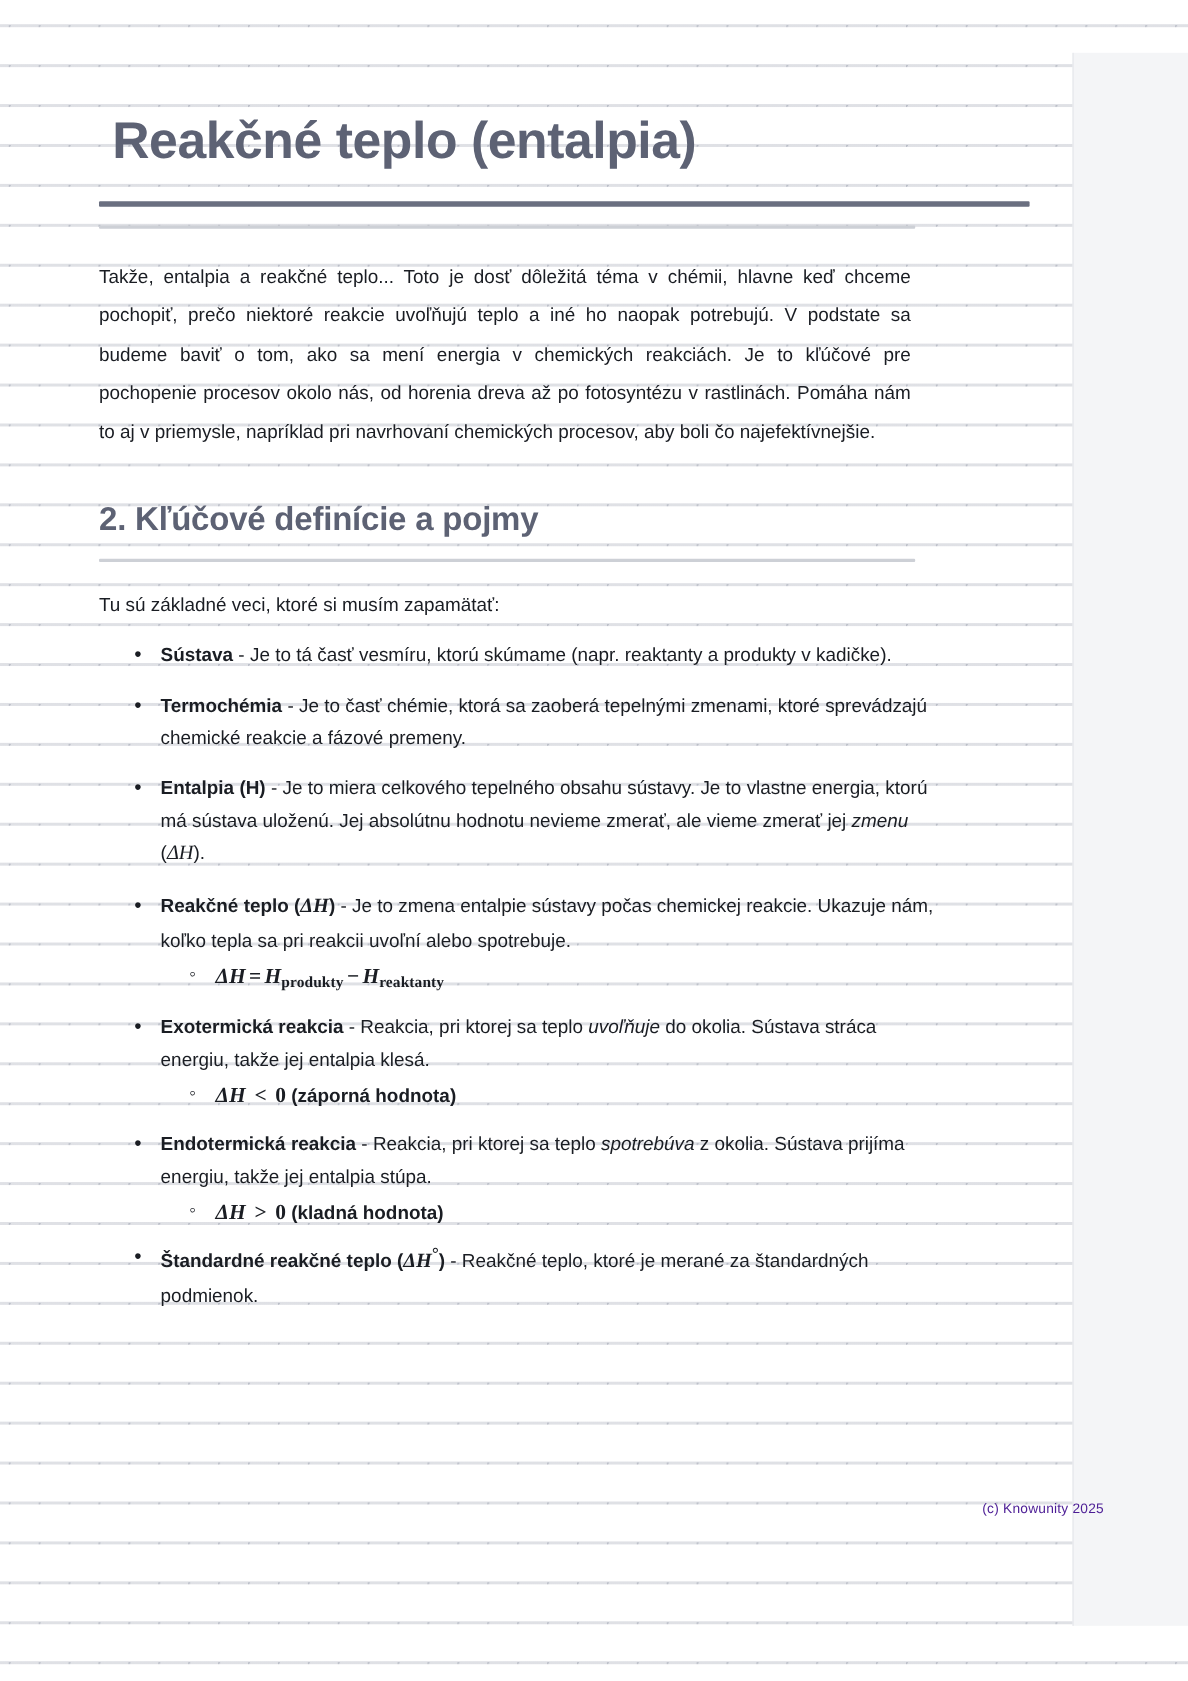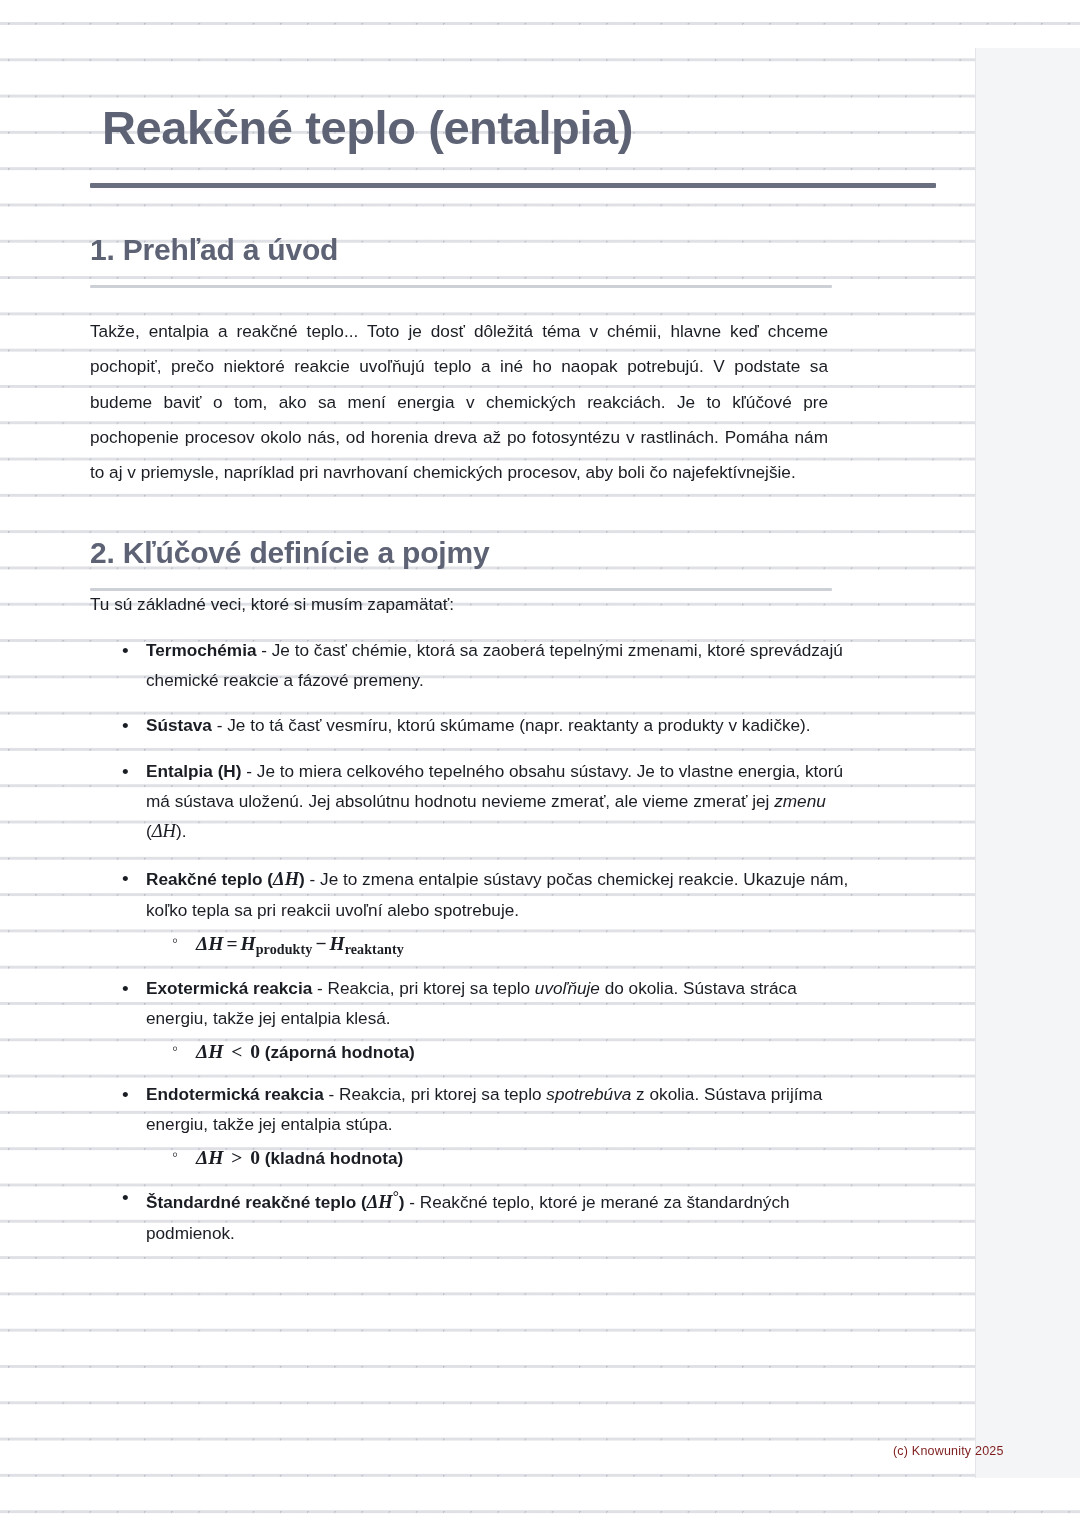--- a/index.html
+++ b/index.html
@@ -97,20 +97,21 @@
     padding-top: 26px;
     font-size: 17.2px;
     line-height: 2.06;
     color: #1a1d23;
     text-align: justify;
     width: 738px;
   }
 
   p.lead-text {
     margin: 0;
+    padding-top: 25px;
     font-size: 17.2px;
     line-height: 1.6;
     color: #1a1d23;
   }
 
   ul.defs {
     margin: 18px 0 0 0;
     padding: 0 0 0 32px;
     list-style: none;
   }
@@ -176,57 +177,56 @@
   }
   .math-inline {
     font-family: "Liberation Serif", "DejaVu Serif", serif;
     font-size: 18.5px;
   }
   .math-inline .v { font-style: italic; }
 
   .watermark {
     position: absolute;
     left: 893px;
-    top: 1444px;
+    top: 1364px;
     font-size: 12.5px;
-    color: #7f1d1d;
+    color: #4c1d95;
     letter-spacing: 0.2px;
     white-space: nowrap;
   }
 </style>
 </head>
 <body>
 
 <div id="page">
   <div id="dots"></div>
 </div>
 
 <div id="right-strip"></div>
 
 <div id="content">
 
   <h1 id="doc-title">Reakčné teplo (entalpia)</h1>
   <div class="title-rule"></div>
 
-  <h2 class="section-title">1. Prehľad a úvod</h2>
   <div class="section-rule"></div>
   <p class="body-text">Takže, entalpia a reakčné teplo... Toto je dosť dôležitá téma v chémii, hlavne keď chceme pochopiť, prečo niektoré reakcie uvoľňujú teplo a iné ho naopak potrebujú. V podstate sa budeme baviť o tom, ako sa mení energia v chemických reakciách. Je to kľúčové pre pochopenie procesov okolo nás, od horenia dreva až po fotosyntézu v rastlinách. Pomáha nám to aj v priemysle, napríklad pri navrhovaní chemických procesov, aby boli čo najefektívnejšie.</p>
 
   <h2 class="section-title">2. Kľúčové definície a pojmy</h2>
   <div class="section-rule"></div>
   <p class="lead-text">Tu sú základné veci, ktoré si musím zapamätať:</p>
 
   <ul class="defs">
 
     <li>
+      <b>Sústava</b><span> - </span><span>Je to tá časť vesmíru, ktorú skúmame (napr. reaktanty a produkty v kadičke).</span>
+    </li>
+
+    <li>
       <b>Termochémia</b><span> - </span><span>Je to časť chémie, ktorá sa zaoberá tepelnými zmenami, ktoré sprevádzajú chemické reakcie a fázové premeny.</span>
-    </li>
-
-    <li>
-      <b>Sústava</b><span> - </span><span>Je to tá časť vesmíru, ktorú skúmame (napr. reaktanty a produkty v kadičke).</span>
     </li>
 
 
     <li>
       <b>Entalpia (H)</b><span> - </span><span>Je to miera celkového tepelného obsahu sústavy. Je to vlastne energia, ktorú má sústava uloženú. Jej absolútnu hodnotu nevieme zmerať, ale vieme zmerať jej </span><i>zmenu</i><span> (</span><span class="math-inline"><span class="v">ΔH</span></span><span>).</span>
     </li>
 
     <li class="tight">
       <b><span>Reakčné teplo (</span><span class="math-inline"><span class="v">ΔH</span></span><span>)</span></b><span> - </span><span>Je to zmena entalpie sústavy počas chemickej reakcie. Ukazuje nám, koľko tepla sa pri reakcii uvoľní alebo spotrebuje.</span>
       <ul class="subdefs">

